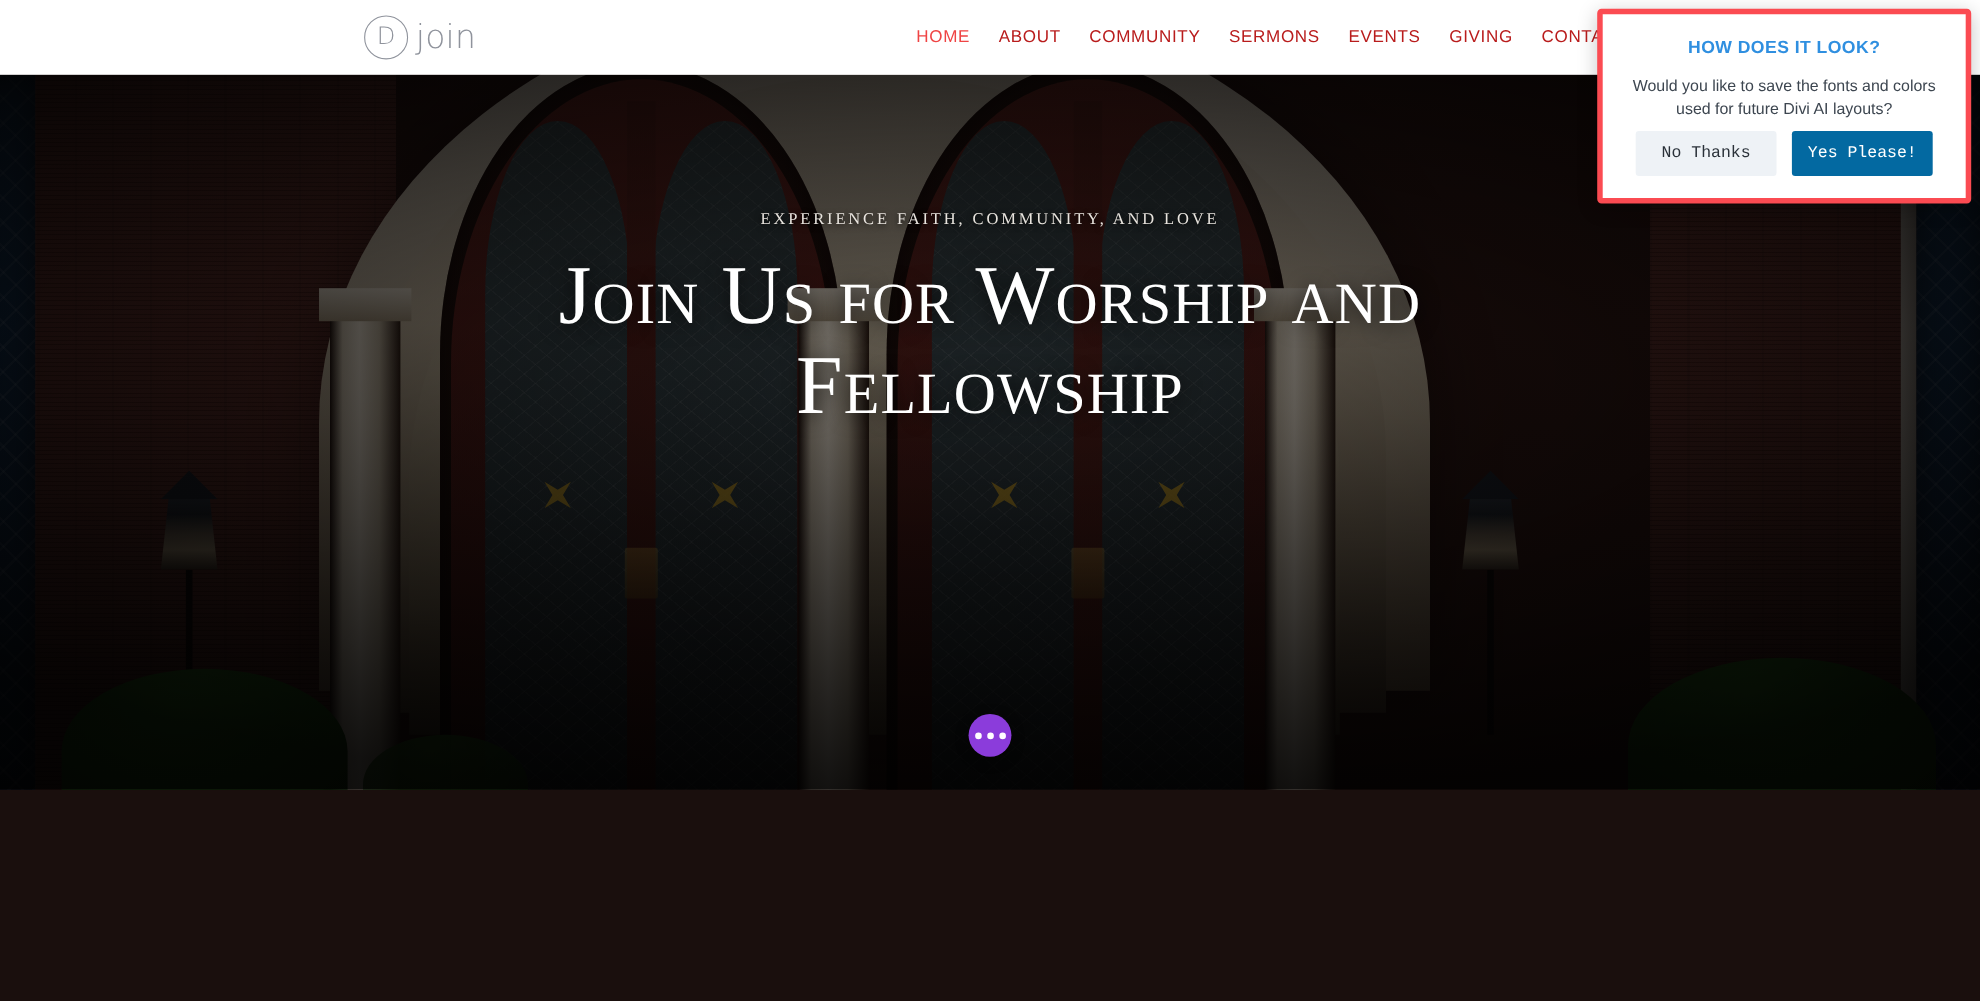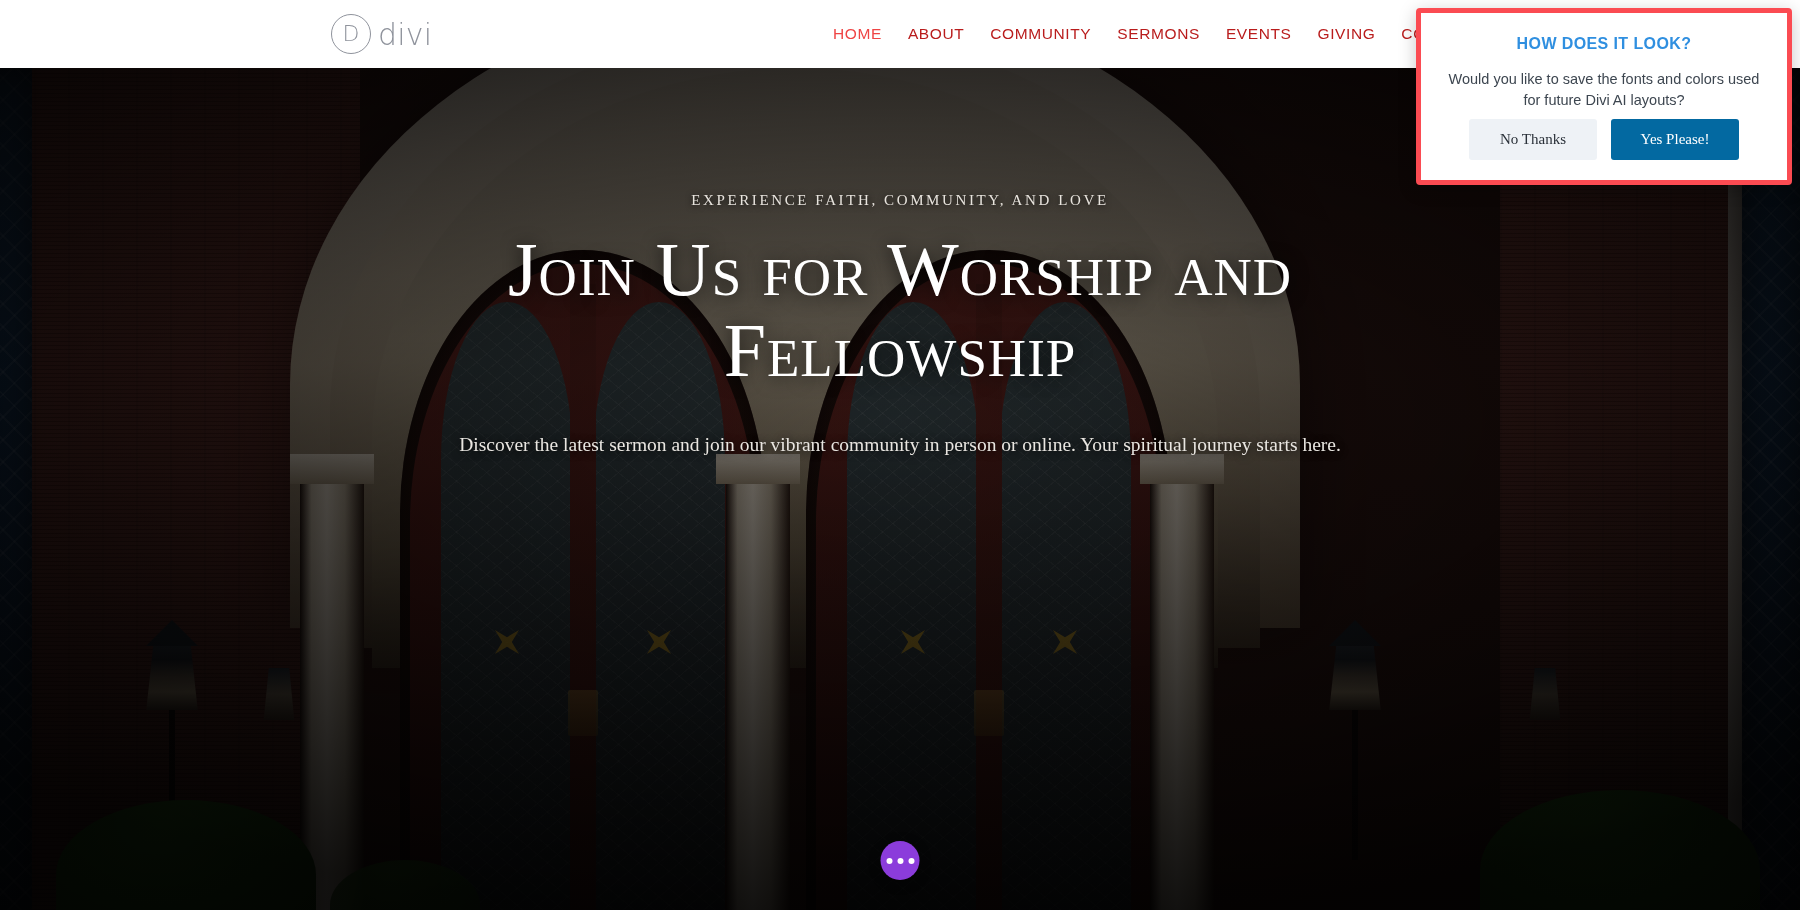--- a/index.html
+++ b/index.html
@@ -34,21 +34,21 @@
          display:flex; align-items:center; gap:0; }
   .nav a {
     font-family:"Liberation Sans", sans-serif;
     font-size:15.5px; letter-spacing:0.6px; color:#b91c1c;
     text-decoration:none; padding:0 13px; white-space:nowrap;
   }
   .nav a.active { color:#ef4444; }
 
   
   .hero {
-    position:absolute; top:68px; left:0; width:1800px; height:842px;
+    position:absolute; top:68px; left:0; width:1800px; height:650px;
     overflow:hidden; background:#2a1512;
   }
   .photo { position:absolute; inset:0; }
 
   
   .brick {
     position:absolute; top:0; height:100%;
     background:
       repeating-linear-gradient(0deg, rgba(0,0,0,.20) 0px, rgba(0,0,0,.20) 1px, rgba(255,255,255,.035) 1px, rgba(255,255,255,.035) 4px),
       repeating-linear-gradient(90deg, rgba(0,0,0,.10) 0px, rgba(0,0,0,.10) 2px, transparent 2px, transparent 34px),
@@ -236,41 +236,41 @@
     bottom:30px; width:39px; height:39px; border-radius:50%;
     background:#8b3cdb; border:none; cursor:pointer; z-index:30;
     display:flex; align-items:center; justify-content:center; gap:5px;
     box-shadow:0 3px 12px rgba(0,0,0,.4);
   }
   .fab .dot { width:6px; height:6px; border-radius:50%; background:#fff; }
 
   
   .ai-dialog {
     position:absolute; top:8px; right:8px; z-index:60;
-    width:376px;
+    width:340px;
     background:#ffffff;
     border:5px solid #fb4b52;
     border-radius:4px;
     padding:22px 20px 20px;
     text-align:center;
     box-shadow:0 4px 18px rgba(0,0,0,.22);
   }
   .ai-title {
     font-family:"Liberation Sans", sans-serif;
     font-size:16px; font-weight:700; color:#2f8fe0;
     letter-spacing:.4px; margin-bottom:16px;
   }
   .ai-body {
     font-family:"Liberation Sans", sans-serif;
     font-size:14.5px; color:#3d4650; line-height:1.45; margin-bottom:8px;
   }
   .ai-actions { display:flex; gap:14px; justify-content:center; }
   .ai-btn {
     border:none; cursor:pointer; border-radius:3px;
-    font-family:Liberation Serif, serif;
+    font-family:Liberation Mono, monospace;
     font-size:15px; padding:12px 0; width:128px;
   }
   .ai-btn.secondary { background:#eef2f6; color:#2a3139; }
   .ai-btn.primary   { background:#0369a1; color:#ffffff; }
 </style>
 </head>
 <body>
 
 <div class="page">
 
@@ -335,34 +335,33 @@
       <div class="bush b1"></div>
       <div class="bush b2"></div>
 
       <div class="dark-overlay"></div>
       <div class="vignette"></div>
     </div>
 
     <div class="hero-content">
       <div class="eyebrow">EXPERIENCE FAITH, COMMUNITY, AND LOVE</div>
       <h1 class="headline">Join Us for Worship and Fellowship</h1>
-      <p class="subhead">Discover the latest sermon and join our vibrant community in person or online. Your spiritual journey starts here.</p>
     </div>
 
     <button class="fab">
       <span class="dot"></span>
       <span class="dot"></span>
       <span class="dot"></span>
     </button>
   </div>
 
   <header class="site-header">
     <div class="logo">
       <span class="logo-mark">D</span>
-      <span class="logo-word">divi</span>
+      <span class="logo-word">join</span>
     </div>
     <nav class="nav">
       <a href="#" class="active">HOME</a>
       <a href="#">ABOUT</a>
       <a href="#">COMMUNITY</a>
       <a href="#">SERMONS</a>
       <a href="#">EVENTS</a>
       <a href="#">GIVING</a>
       <a href="#">CONTACT</a>
     </nav>

